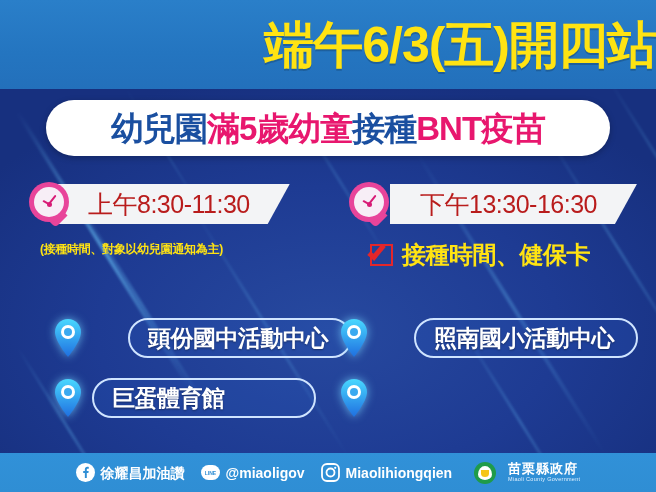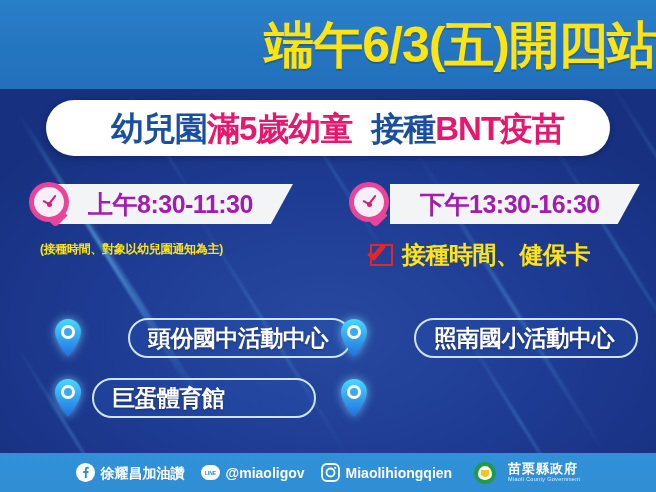--- a/index.html
+++ b/index.html
@@ -47,21 +47,21 @@
   }
 
   
   .subtitle-wrap {
     position:absolute; left:46px; top:100px; width:564px; height:56px;
     background:#ffffff; border-radius:28px;
     display:flex; align-items:center; justify-content:center;
     box-shadow:0 2px 6px rgba(0,0,0,.25);
   }
   .subtitle { font-size:33px; font-weight:bold; white-space:nowrap; letter-spacing:-1px; line-height:1; }
-  .sb-blue { color:#1a4fa0;margin-left:19px; }
+  .sb-blue { color:#1a4fa0; }
   .sb-pink { color:#e8176e; }
 
   
   .time-row { position:absolute; left:0; top:176px; width:656px; height:56px; }
   .time-item { position:absolute; top:0; height:56px; display:flex; align-items:center; }
   .time-left  { left:28px; }
   .time-right { left:348px;gap:12px; }
   .clock-icon {
     position:relative; width:44px; height:48px; flex:0 0 44px; z-index:3;
     margin-right:-14px;
@@ -89,21 +89,21 @@
   .clock-icon .pivot {
     position:absolute; left:18.5px; top:21.5px; width:5px; height:5px; border-radius:50%; background:#d81b76;
   }
   .time-plate {
     height:40px; padding:0 40px 0 30px;
     background:#f3f4f6;
     display:flex; align-items:center;
     clip-path:polygon(0 0, 100% 0, calc(100% - 22px) 100%, 0 100%);
     box-shadow:0 2px 4px rgba(0,0,0,.2);
   }
-  .time-text { color:#a21caf; font-size:25px; font-weight:bold; white-space:nowrap; letter-spacing:-.5px; line-height:1; }
+  .time-text { color:#b91c1c; font-size:25px; font-weight:normal; white-space:nowrap; letter-spacing:-.5px; line-height:1; }
 
   
   .notice-left  { position:absolute; left:16px; top:240px; width:345px; }
   .notice-right { position:absolute; left:368px; top:242px; width:280px; }
   .notice-line { display:flex; align-items:center; }
   .warn-icon { width:26px; height:24px; position:relative; flex:0 0 26px; margin-right:4px; }
   .warn-icon .tri {
     position:absolute; left:0; top:1px; width:0; height:0;
     border-left:13px solid transparent; border-right:13px solid transparent;
     border-bottom:22px solid #e4262a;

